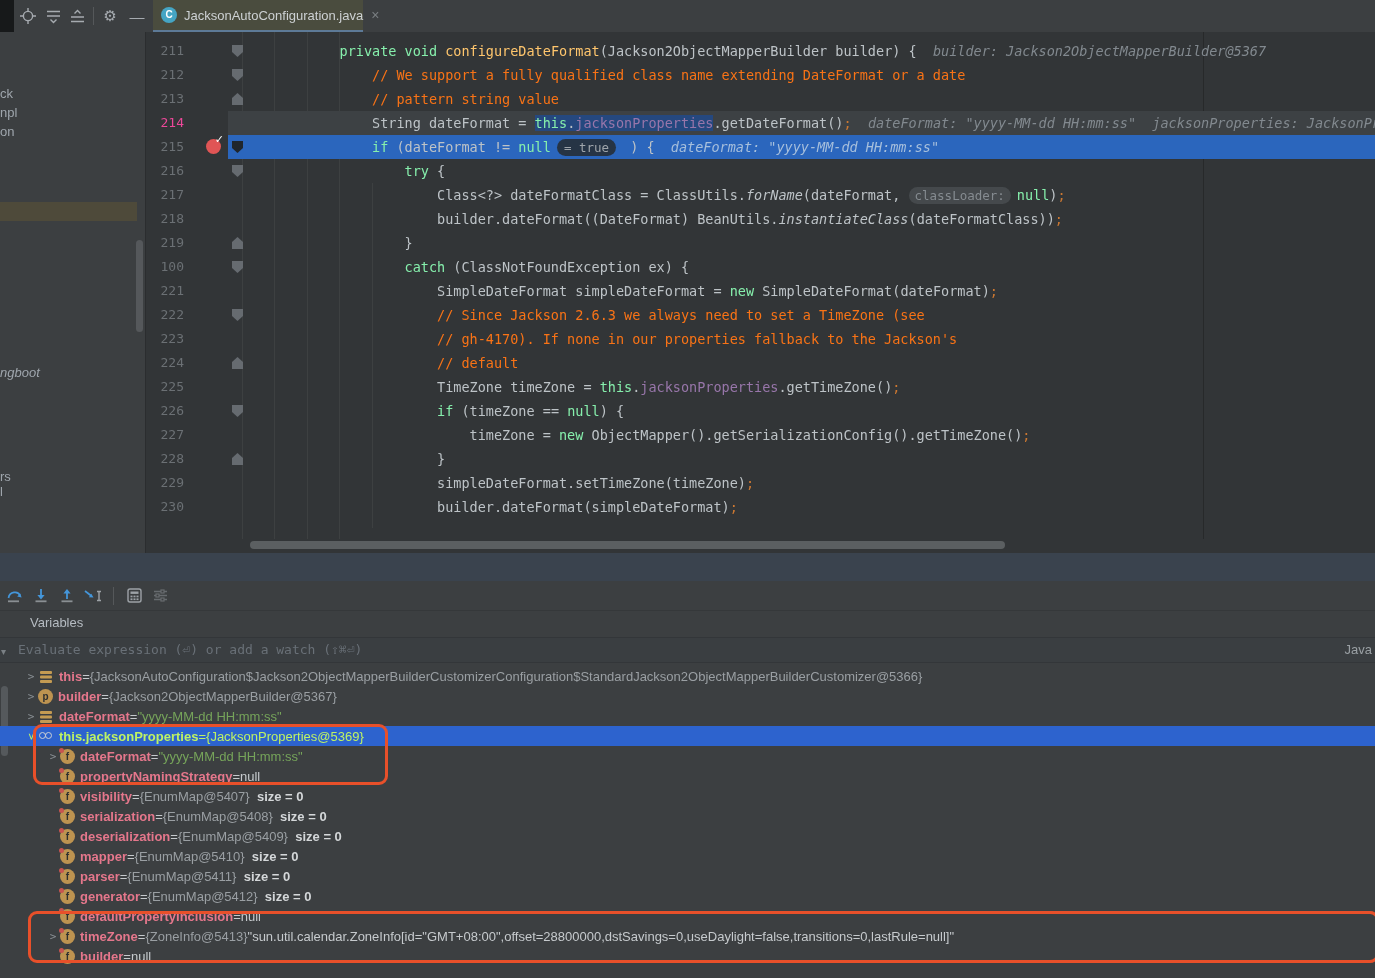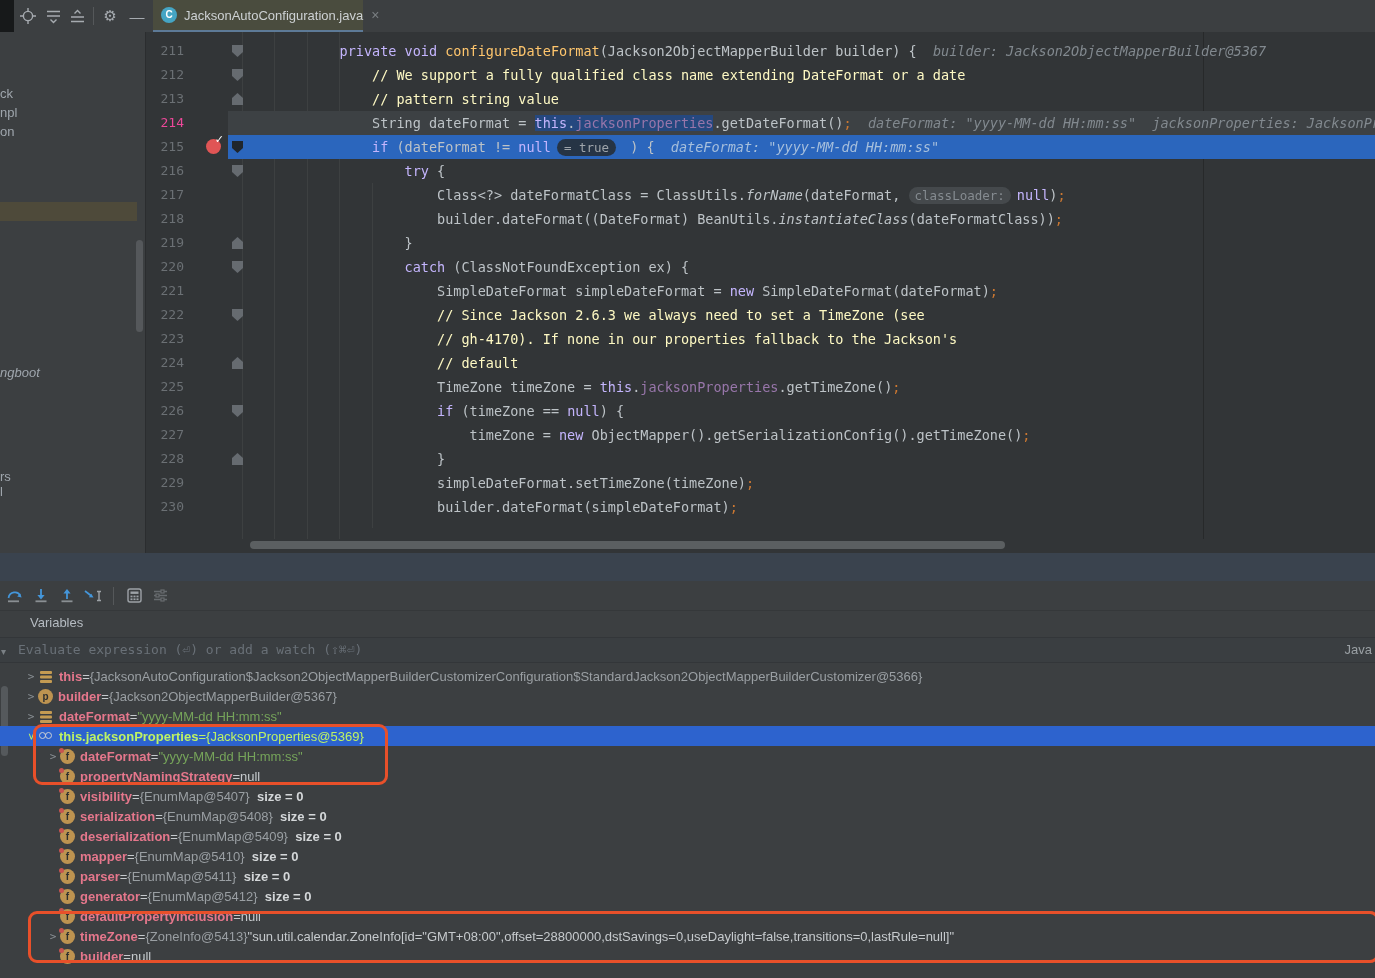--- a/index.html
+++ b/index.html
@@ -29,21 +29,21 @@
   #editor{left:146px;top:32px;width:1229px;height:521px;background:#323537;overflow:hidden;}
   .guide{position:absolute;top:0;width:1px;background:rgba(255,255,255,0.055);}
   #wrap-guide{position:absolute;left:1057px;top:0;width:1px;height:507px;background:rgba(0,0,0,0.22);}
   .crow{position:absolute;left:0;width:100%;height:24px;font:13.5px/24px "DejaVu Sans Mono",monospace;white-space:pre;}
   .band{position:absolute;left:82px;right:0;top:0;height:24px;}
   .band.cur{background:#3D4144;}
   .band.exec{background:#2B66BD;}
   .lnum{position:absolute;left:0;top:0;width:38px;text-align:right;color:#6B7074;font:13px/24px "DejaVu Sans Mono",monospace;}
   .lnum.hl{color:#ec4899;}
   .codetxt{position:absolute;left:96px;top:0;white-space:pre;}
-  .sg-k{color:#c4b5fd;} .sg-p{color:#BDC3C7;} .sg-c{color:#fef9c3;} .sg-m{color:#FFC66D;}
+  .sg-k{color:#86efac;} .sg-p{color:#BDC3C7;} .sg-c{color:#f97316;} .sg-m{color:#FFC66D;}
   .sg-f{color:#9876AA;} .sg-i{color:#BDC3C7;font-style:italic;} .sg-s{color:#CC7832;}
   .sel{background:#25487F;}
   .pill{background:rgba(38,43,48,0.85);color:#9EA4AA;border-radius:9px;padding:1px 7px;margin:0 6px;font-size:12.5px;}
   .pillp{background:#45494C;color:#858B90;border-radius:9px;padding:1px 6px;margin-right:6px;font-size:12.5px;}
   .hint{color:#82898F;font-style:italic;margin-left:2ch;}
   .exec-row .hint{color:#A6BFDC;}
   .fold{position:absolute;left:86px;top:6px;width:11px;height:12px;background:#666B70;
         clip-path:polygon(0 0,100% 0,100% 58%,50% 100%,0 58%);cursor:pointer;}
   .fold.u{clip-path:polygon(50% 0,100% 42%,100% 100%,0 100%,0 42%);}
   .fold.dd{background:#20262C;}
@@ -142,21 +142,21 @@
       <div class="crow" style="top: -17px;"><div class="lnum">210</div><span class="codetxt"></span></div>
       <div class="crow" style="top: 7px;"><div class="lnum">211</div><div class="fold "></div><span class="codetxt">            <span class="sg-k">private void </span><span class="sg-m">configureDateFormat</span><span class="sg-p">(Jackson2ObjectMapperBuilder builder) {</span><span class="hint">builder: Jackson2ObjectMapperBuilder@5367</span></span></div>
       <div class="crow" style="top: 31px;"><div class="lnum">212</div><div class="fold "></div><span class="codetxt">                <span class="sg-c">// We support a fully qualified class name extending DateFormat or a date</span></span></div>
       <div class="crow" style="top: 55px;"><div class="lnum">213</div><div class="fold u"></div><span class="codetxt">                <span class="sg-c">// pattern string value</span></span></div>
       <div class="crow" style="top: 79px;"><div class="band cur"></div><div class="lnum hl">214</div><span class="codetxt">                <span class="sg-p">String dateFormat = </span><span class="sg-k sel">this</span><span class="sg-p sel">.</span><span class="sg-f sel">jacksonProperties</span><span class="sg-p">.getDateFormat()</span><span class="sg-s">;</span><span class="hint">dateFormat: "yyyy-MM-dd HH:mm:ss"</span><span class="hint">jacksonProperties: JacksonProperti</span></span></div>
       <div class="crow exec-row" style="top: 103px;"><div class="band exec"></div><div class="lnum">215</div><div class="bp"></div><div class="fold dd"></div><span class="codetxt">                <span class="sg-k">if</span><span class="sg-p"> (dateFormat != </span><span class="sg-k">null</span><span class="pill">= true</span><span class="sg-p"> ) {</span><span class="hint">dateFormat: "yyyy-MM-dd HH:mm:ss"</span></span></div>
       <div class="crow" style="top: 127px;"><div class="lnum">216</div><div class="fold "></div><span class="codetxt">                    <span class="sg-k">try</span><span class="sg-p"> {</span></span></div>
       <div class="crow" style="top: 151px;"><div class="lnum">217</div><span class="codetxt">                        <span class="sg-p">Class&lt;?&gt; dateFormatClass = ClassUtils.</span><span class="sg-i">forName</span><span class="sg-p">(dateFormat, </span><span class="pillp">classLoader:</span><span class="sg-k">null</span><span class="sg-p">)</span><span class="sg-s">;</span></span></div>
       <div class="crow" style="top: 175px;"><div class="lnum">218</div><span class="codetxt">                        <span class="sg-p">builder.dateFormat((DateFormat) BeanUtils.</span><span class="sg-i">instantiateClass</span><span class="sg-p">(dateFormatClass))</span><span class="sg-s">;</span></span></div>
       <div class="crow" style="top: 199px;"><div class="lnum">219</div><div class="fold u"></div><span class="codetxt">                    <span class="sg-p">}</span></span></div>
-      <div class="crow" style="top: 223px;"><div class="lnum">220</div><div class="fold "></div><span class="codetxt">                    <span class="sg-k">catch</span><span class="sg-p"> (ClassNotFoundException ex) {</span></span></div>
+      <div class="crow" style="top: 223px;"><div class="lnum">100</div><div class="fold "></div><span class="codetxt">                    <span class="sg-k">catch</span><span class="sg-p"> (ClassNotFoundException ex) {</span></span></div>
       <div class="crow" style="top: 247px;"><div class="lnum">221</div><span class="codetxt">                        <span class="sg-p">SimpleDateFormat simpleDateFormat = </span><span class="sg-k">new</span><span class="sg-p"> SimpleDateFormat(dateFormat)</span><span class="sg-s">;</span></span></div>
       <div class="crow" style="top: 271px;"><div class="lnum">222</div><div class="fold "></div><span class="codetxt">                        <span class="sg-c">// Since Jackson 2.6.3 we always need to set a TimeZone (see</span></span></div>
       <div class="crow" style="top: 295px;"><div class="lnum">223</div><span class="codetxt">                        <span class="sg-c">// gh-4170). If none in our properties fallback to the Jackson's</span></span></div>
       <div class="crow" style="top: 319px;"><div class="lnum">224</div><div class="fold u"></div><span class="codetxt">                        <span class="sg-c">// default</span></span></div>
       <div class="crow" style="top: 343px;"><div class="lnum">225</div><span class="codetxt">                        <span class="sg-p">TimeZone timeZone = </span><span class="sg-k">this</span><span class="sg-p">.</span><span class="sg-f">jacksonProperties</span><span class="sg-p">.getTimeZone()</span><span class="sg-s">;</span></span></div>
       <div class="crow" style="top: 367px;"><div class="lnum">226</div><div class="fold "></div><span class="codetxt">                        <span class="sg-k">if</span><span class="sg-p"> (timeZone == </span><span class="sg-k">null</span><span class="sg-p">) {</span></span></div>
       <div class="crow" style="top: 391px;"><div class="lnum">227</div><span class="codetxt">                            <span class="sg-p">timeZone = </span><span class="sg-k">new</span><span class="sg-p"> ObjectMapper().getSerializationConfig().getTimeZone()</span><span class="sg-s">;</span></span></div>
       <div class="crow" style="top: 415px;"><div class="lnum">228</div><div class="fold u"></div><span class="codetxt">                        <span class="sg-p">}</span></span></div>
       <div class="crow" style="top: 439px;"><div class="lnum">229</div><span class="codetxt">                        <span class="sg-p">simpleDateFormat.setTimeZone(timeZone)</span><span class="sg-s">;</span></span></div>
       <div class="crow" style="top: 463px;"><div class="lnum">230</div><span class="codetxt">                        <span class="sg-p">builder.dateFormat(simpleDateFormat)</span><span class="sg-s">;</span></span></div>

